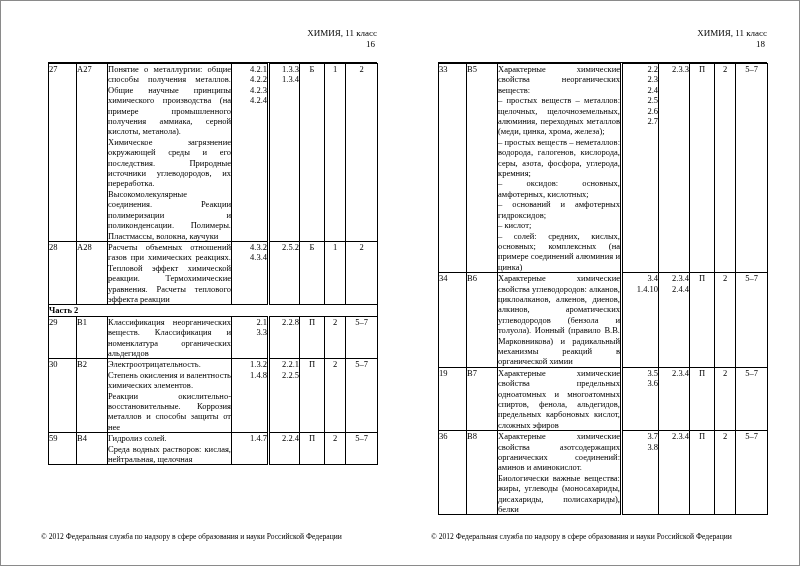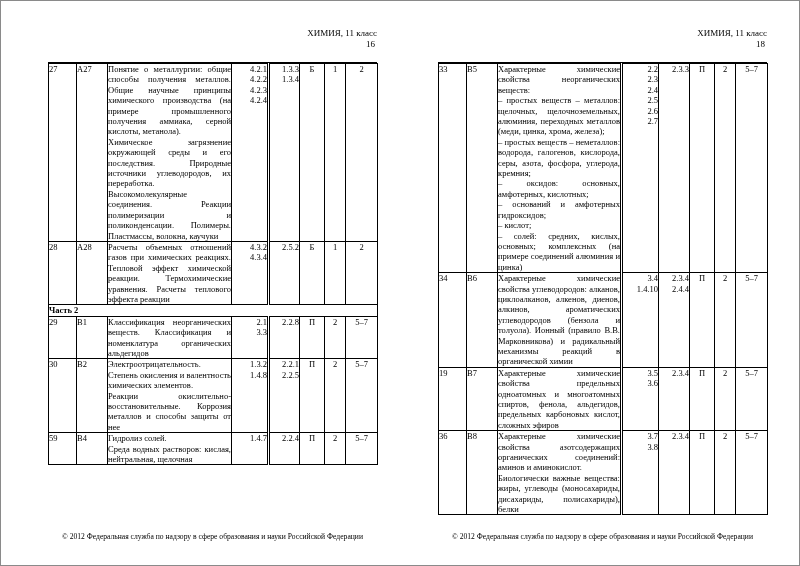--- a/index.html
+++ b/index.html
@@ -47,21 +47,20 @@
   .c-lvl, .c-pts, .c-time { text-align:center; }
   .section-cell { font-weight:bold; padding:1px 0; font-size:9px; }
 
   
   .tbl-17 .c-k1   { border-right:3px double #000; }
   .tbl-18 .c-desc { border-right:3px double #000; }
 
   .page-footer {
     position:absolute;
     top:531px; left:40px; width:343px;
-    text-align:center;
     font-size:7.6px; line-height:9px;
     white-space:nowrap;
   }
 </style>
 </head>
 <body>
 
 <div class="canvas">
 
   <div class="page" id="page-17">

